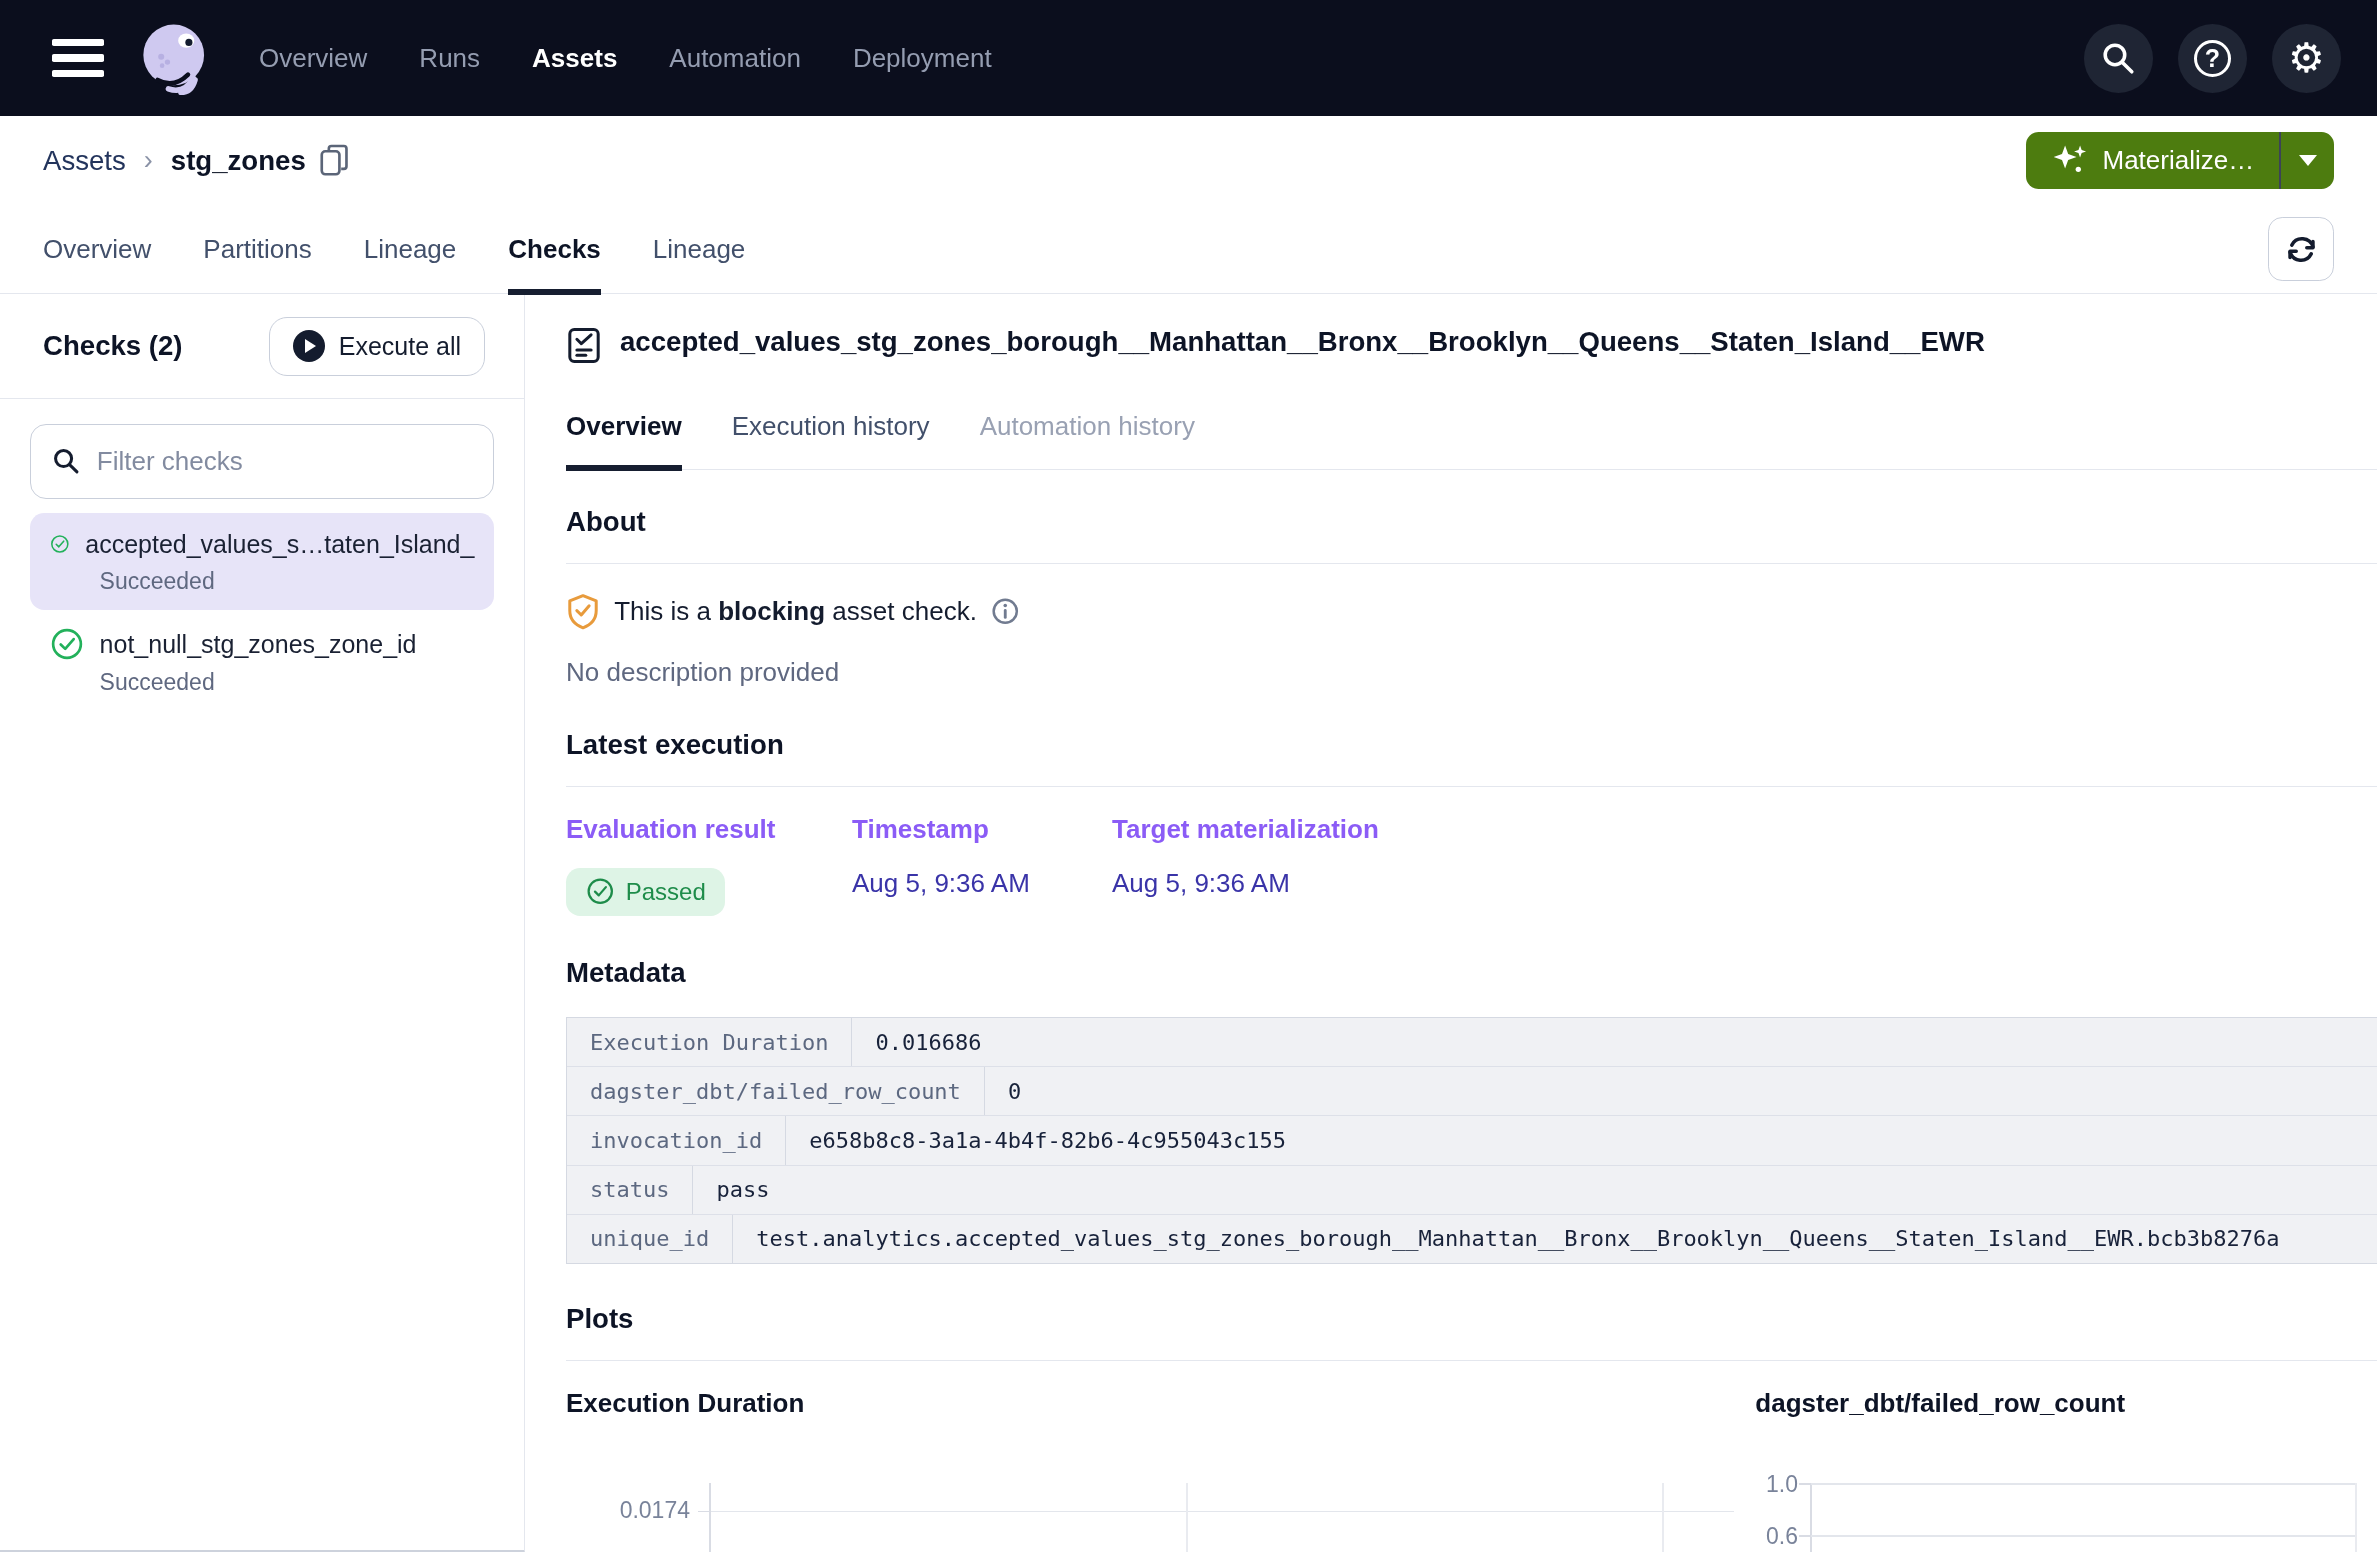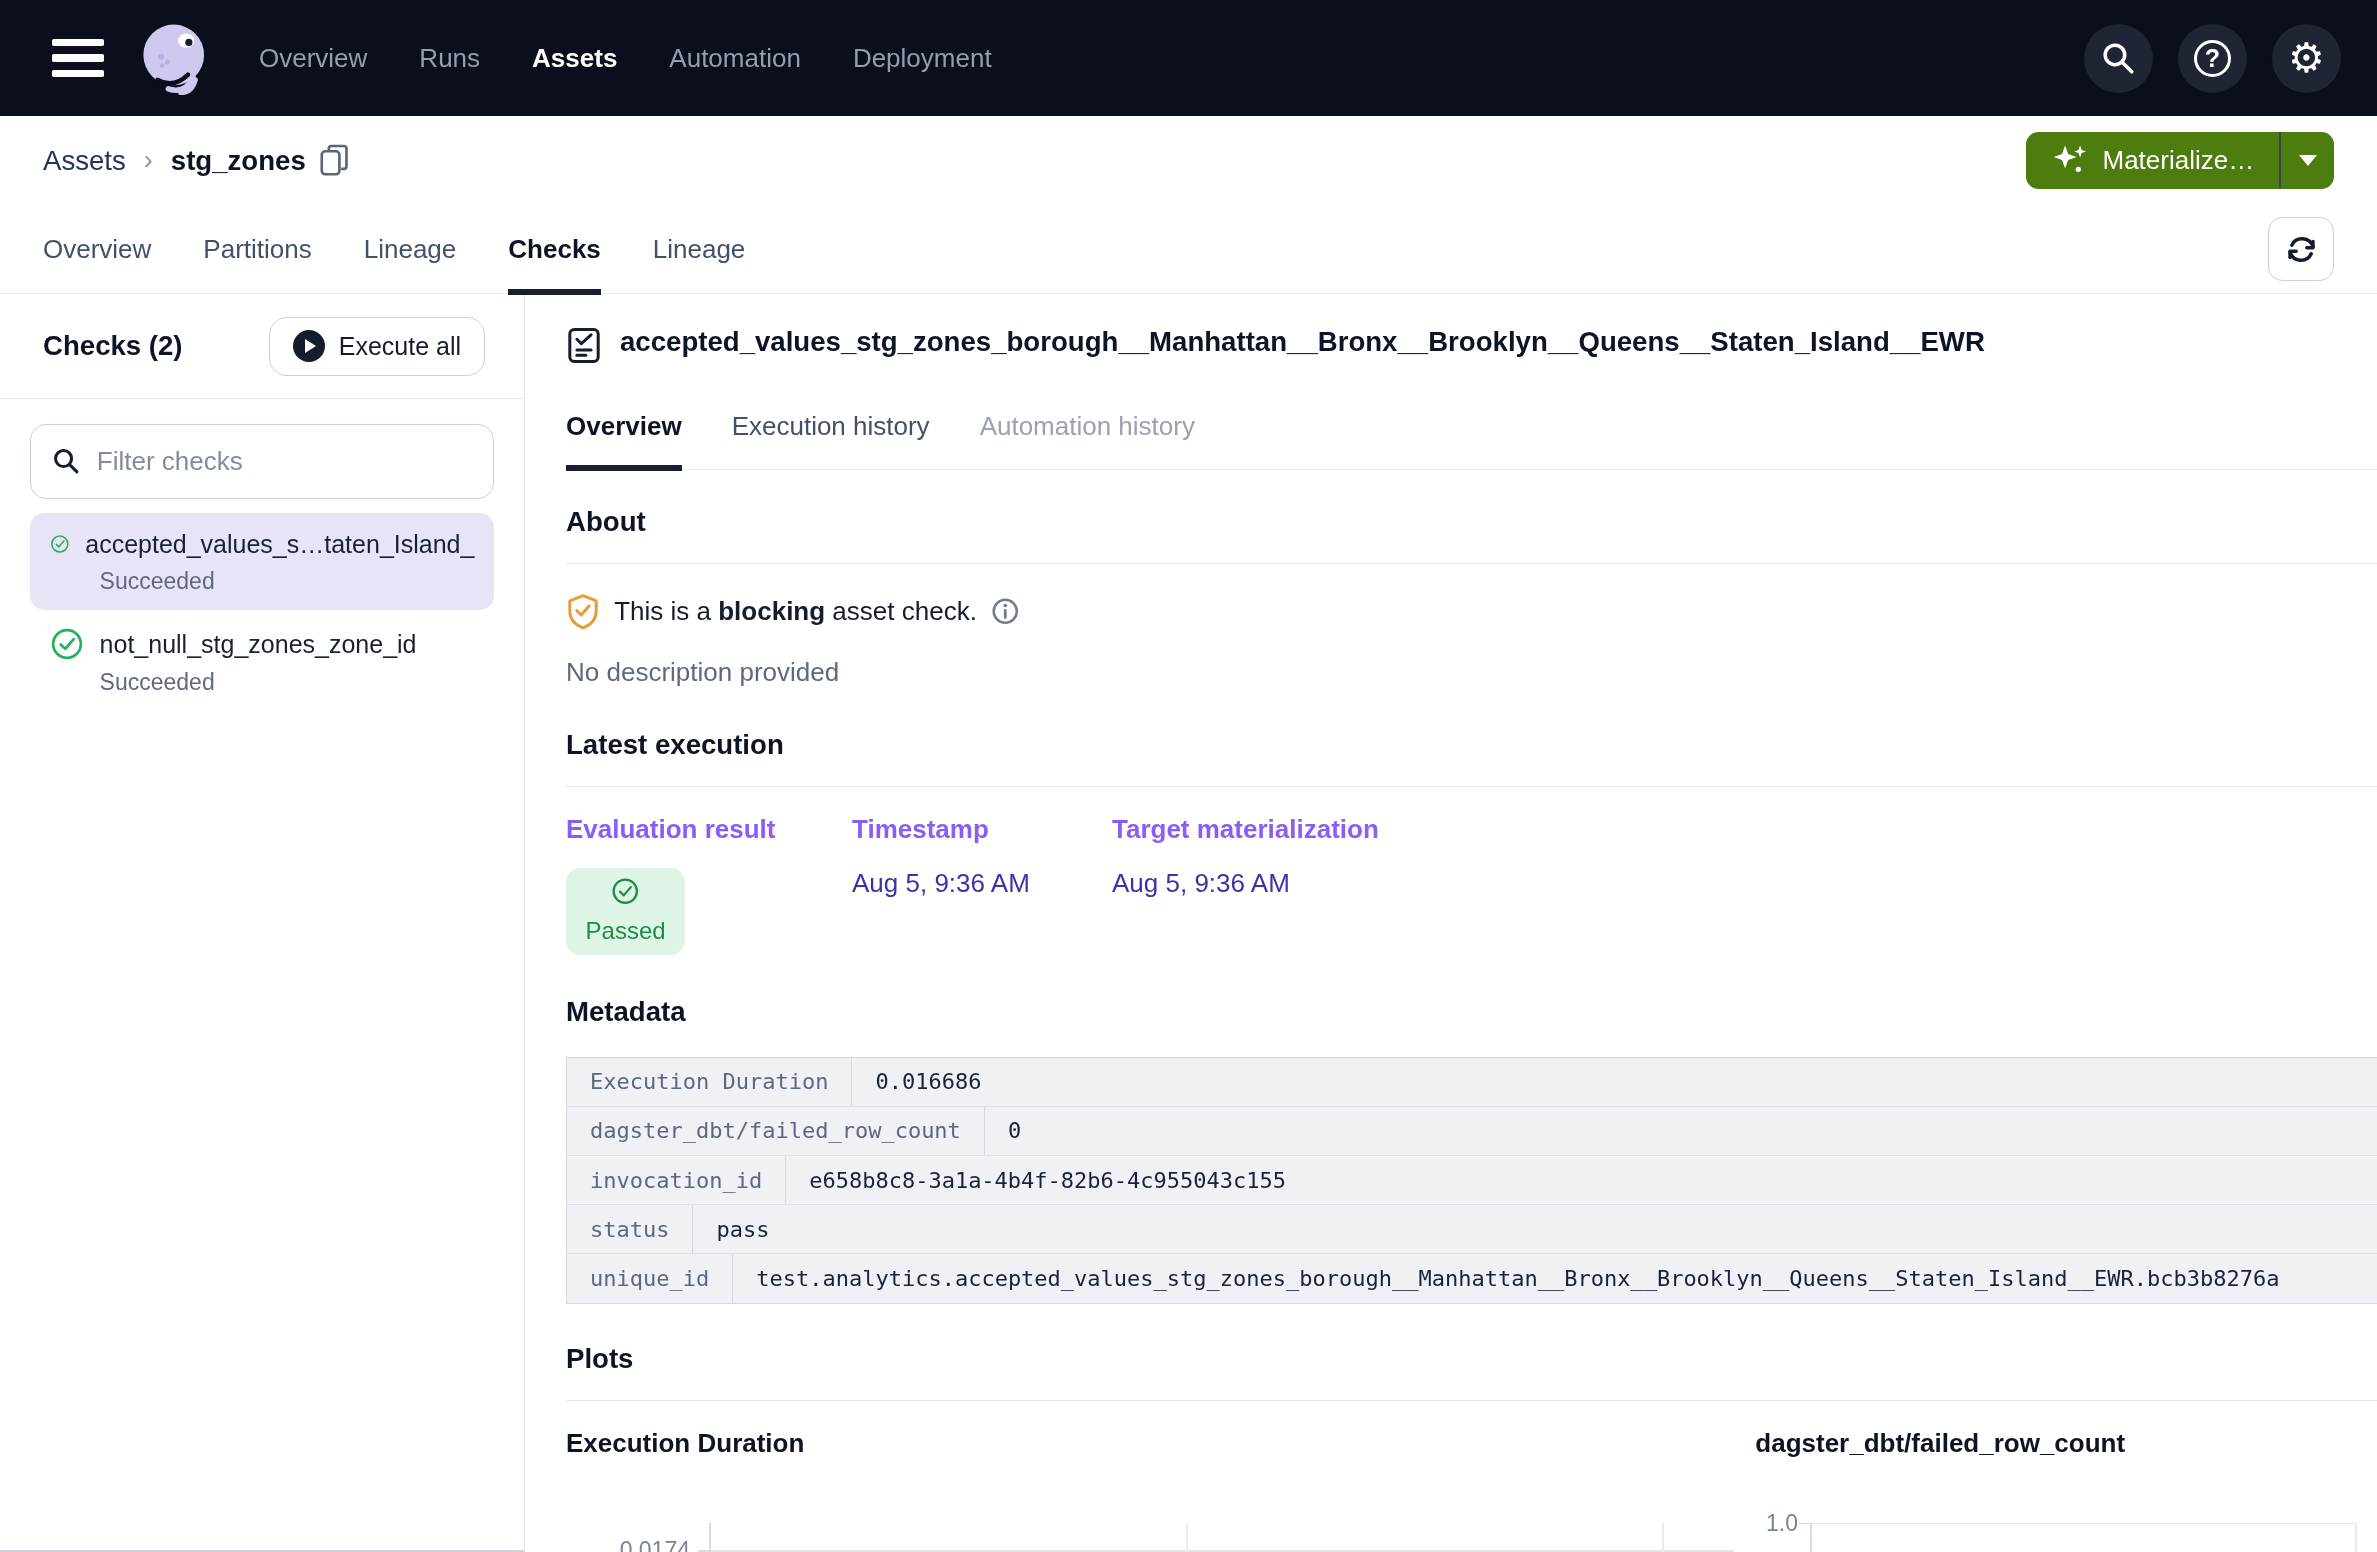--- a/index.html
+++ b/index.html
@@ -72,21 +72,21 @@
   .section-head { font-size:27.6px; font-weight:700; color:#0d1426; padding-bottom:25px; border-bottom:1.8px solid #e4e7ee; }
   .sh-about { margin-top:36px; }
   .blocking-row { margin-top:28.5px; display:flex; align-items:center; gap:14.2px; font-size:26px; color:#141c2e; }
   .no-desc { margin-top:27px; font-size:26px; color:#5f6880; }
   .sh-latest { margin-top:41px; }
   .exec-cols { margin-top:27px; display:flex; }
   .col-1 { width:286px; } .col-2 { width:260px; } .col-3 { flex:1; }
   .col-label { font-size:26px; font-weight:700; color:#8b5cf6; }
   .col-value { margin-top:23px; font-size:26px; }
   .ts-link { color:#3a34a8; cursor:pointer; }
-  .passed-badge { display:inline-flex; align-items:center; gap:11.6px; background:#def4e6; border-radius:14.2px; padding:9.8px 19.6px;flex-direction:column; }
+  .passed-badge { display:inline-flex; align-items:center; gap:11.6px; background:#def4e6; border-radius:14.2px; padding:9.8px 19.6px; }
   .passed-text { font-size:24px; color:#1e8c4a; }
   .sh-meta { margin-top:41px; border-bottom:none; padding-bottom:0; }
   .meta-table { margin-top:28.5px; border:1.8px solid #d5d9e2; border-right:none; }
   .meta-row { display:flex; background:#f0f1f4; border-bottom:1.8px solid #dde0e8; }
   .meta-row:last-child { border-bottom:none; }
   .meta-key { font-family:"DejaVu Sans Mono", monospace; font-size:22px; color:#5c6880; padding:11.6px 23px; border-right:1.8px solid #d5d9e2; white-space:nowrap; }
   .meta-val { font-family:"DejaVu Sans Mono", monospace; font-size:22px; color:#18223a; padding:11.6px 23px; flex:1; white-space:nowrap; }
   .sh-plots { margin-top:39px; }
   .charts-row { margin-top:27px; display:flex; }
   .chart-left { width:1168px; }

